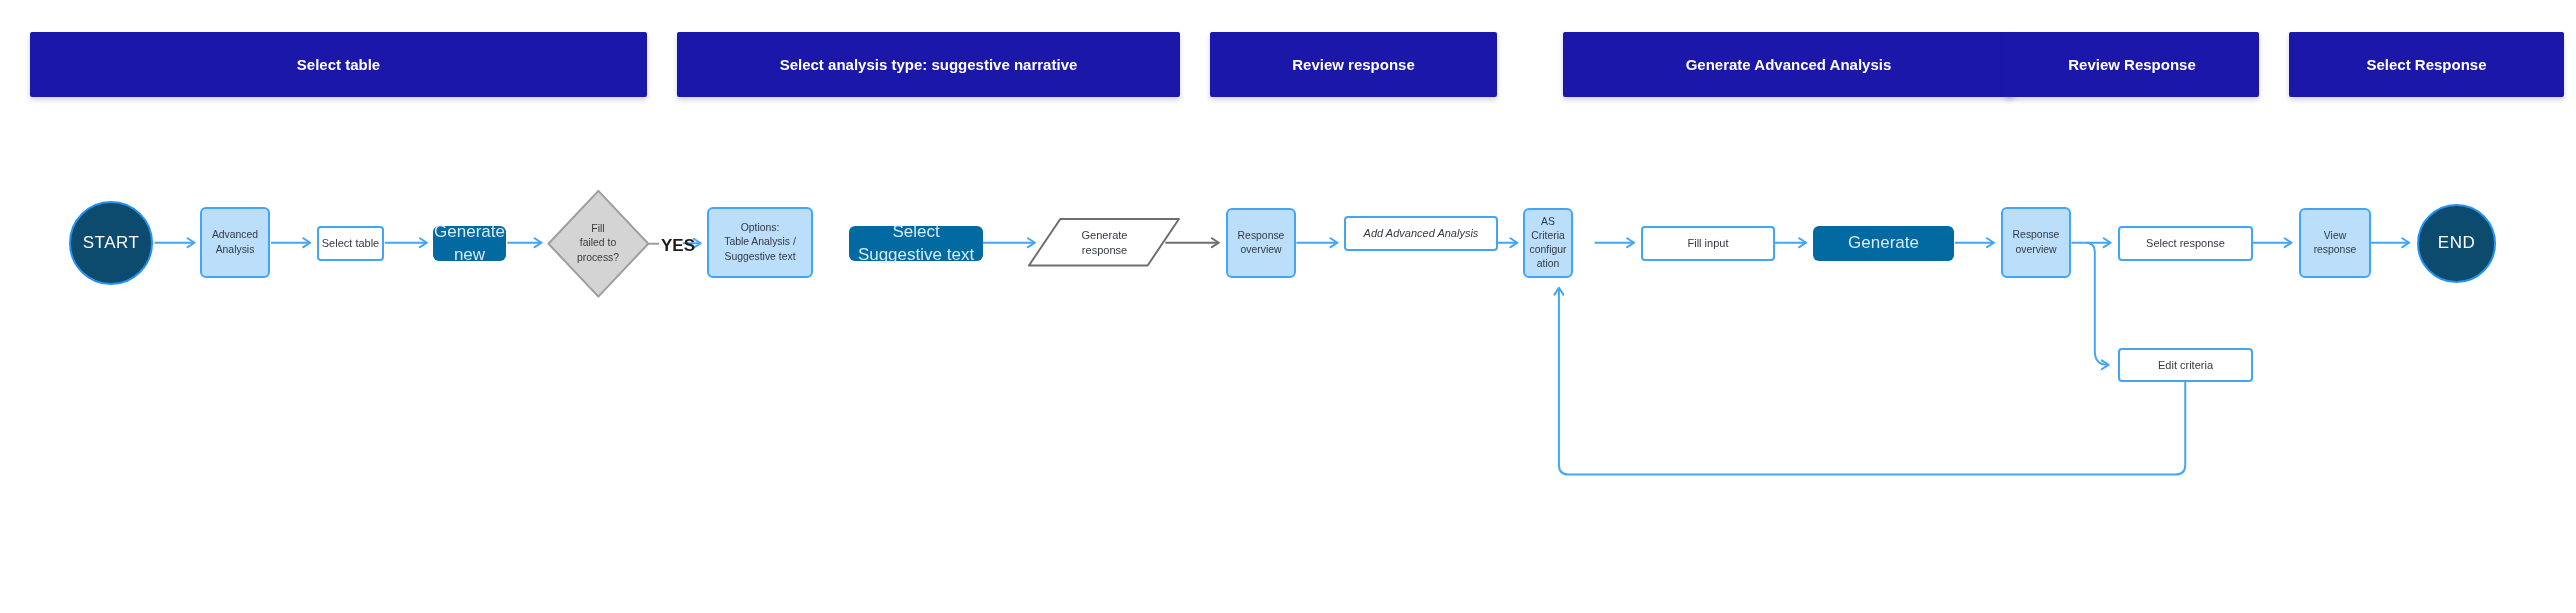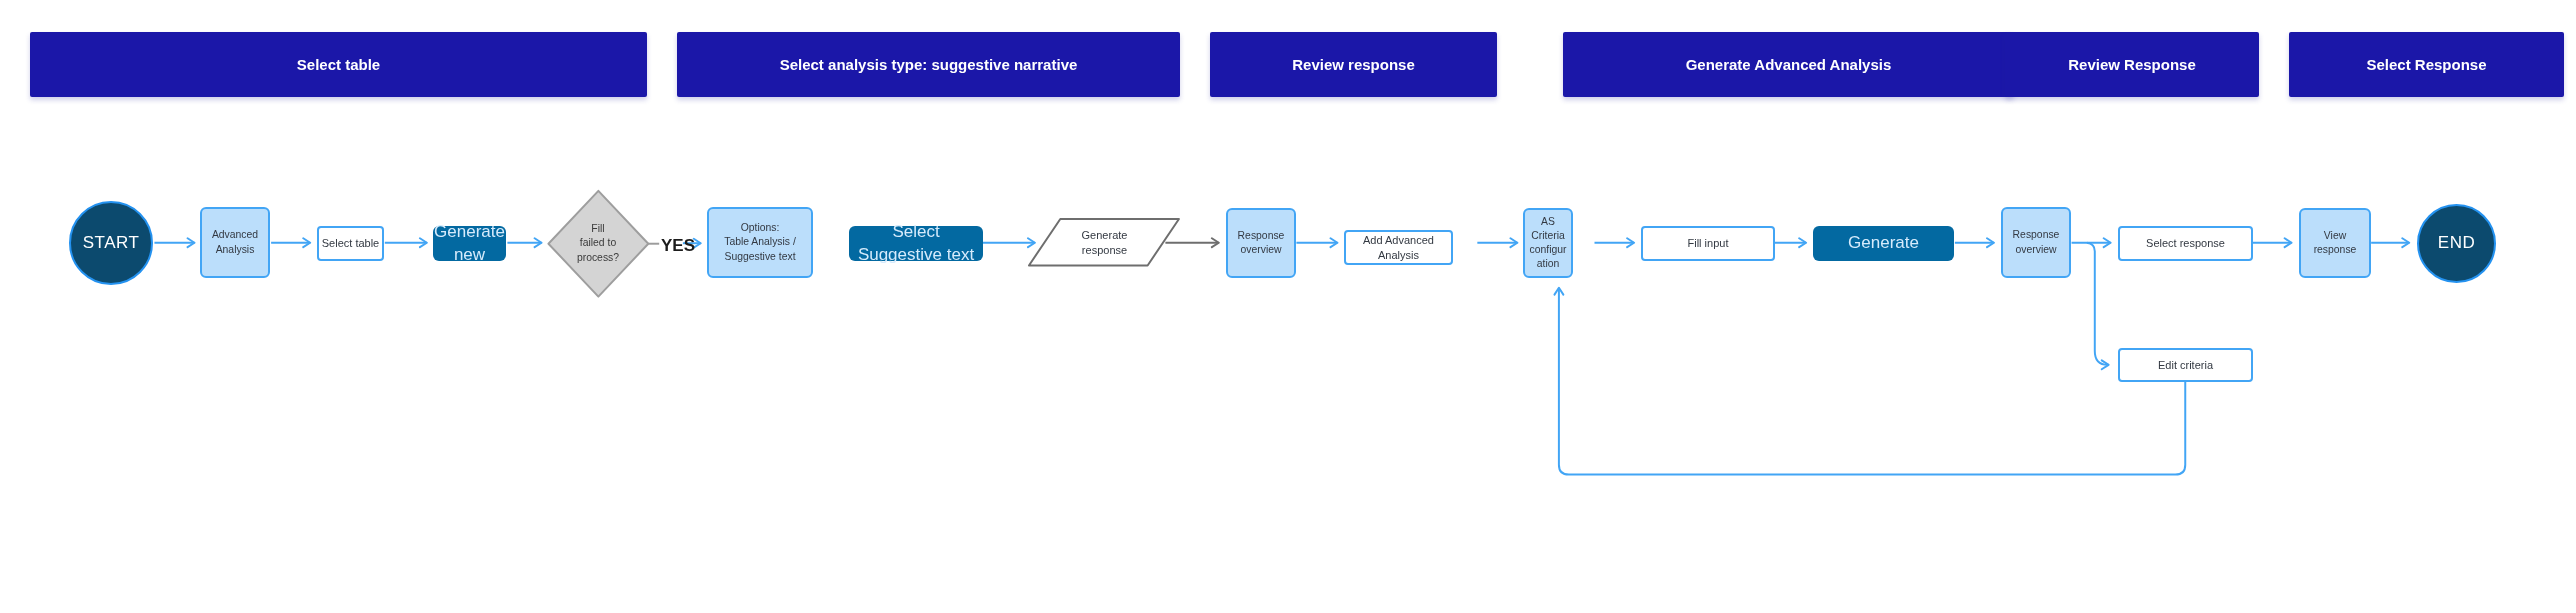--- a/index.html
+++ b/index.html
@@ -133,21 +133,21 @@
 <div class="node btn-blue" style="left:849px;top:226px;width:134px;height:35px;">
     <span>Select Suggestive text</span>
   </div>
 
 <div class="shape-label para-text" style="left:1055px;top:220px;width:99px;height:46px;">Generate
 response</div>
 
 <div class="node tall-light" style="left:1226px;top:208px;width:70px;height:70px;"><span>Response
 overview</span></div>
 
-<div class="node small-white" style="left:1344px;top:230px;width:109px;height:35px;">
+<div class="node small-white" style="left:1344px;top:216px;width:154px;height:35px;font-style:italic;">
     <span>Add Advanced Analysis</span>
   </div>
 
 <div class="node tall-light" style="left:1523px;top:208px;width:50px;height:70px;"><span>AS Criteria configuration</span></div>
 
 <div class="node small-white" style="left:1641px;top:226px;width:134px;height:35px;">
     <span>Fill input</span>
   </div>
 
 <div class="node btn-blue" style="left:1813px;top:226px;width:141px;height:35px;">

